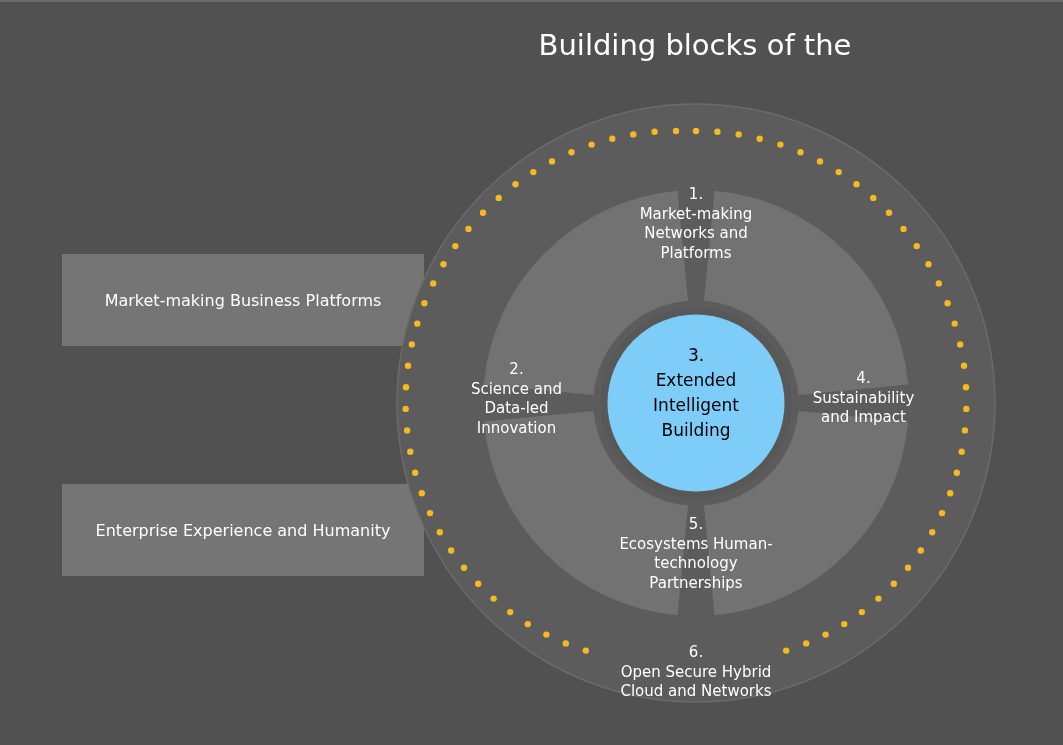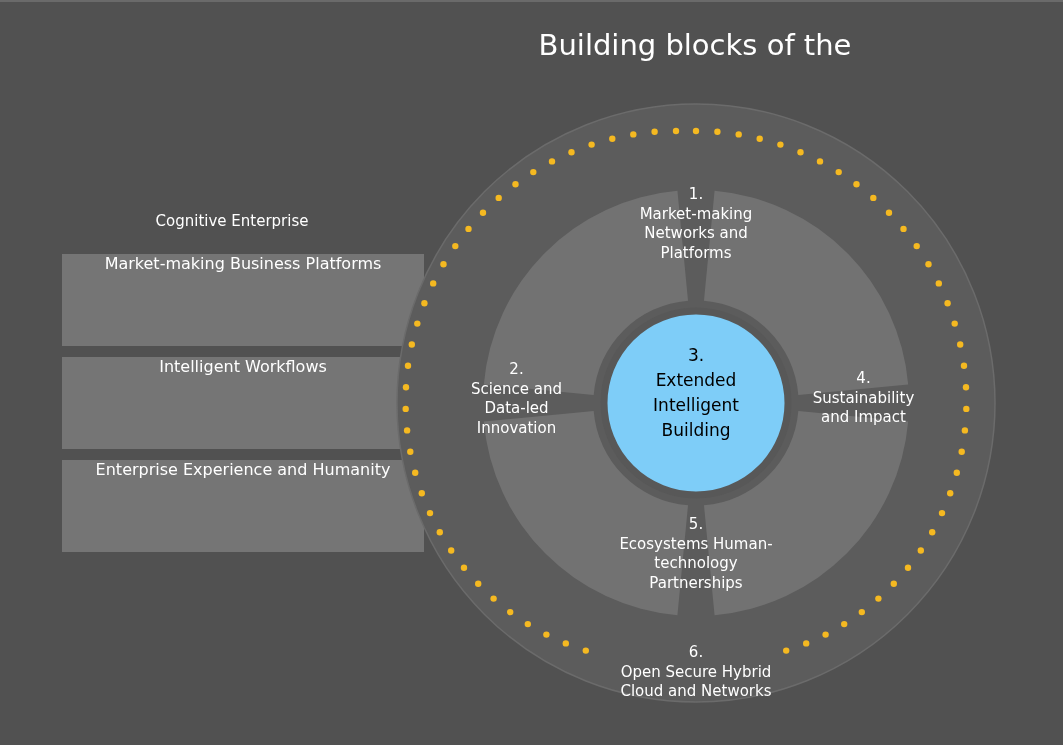--- a/index.html
+++ b/index.html
@@ -29,26 +29,26 @@
   #title .l2{display:block;}
   
   #left-panel{position:absolute;left:0;top:0;width:430px;height:745px;}
   #cognitive-label{
     position:absolute;left:62px;top:212px;width:340px;
     text-align:center;color:#ffffff;font-size:15px;
   }
   .bar{
     position:absolute;left:62px;width:362px;height:92px;
     background:#757575;
-    display:flex;justify-content:center;
+    display:flex;align-items:center;justify-content:center;
     color:#ffffff;font-size:16px;
   }
   #bar-0{top:254px;}
   #bar-1{top:357px;}
-  #bar-2{top:460px;}
+  #bar-2{top:484px;}
   
   #wheel{
     position:absolute;left:396px;top:103px;width:600px;height:600px;
   }
   #wheel svg{display:block;}
   .seg-label{
     position:absolute;
     color:#ffffff;
     font-size:15px;
     line-height:19.5px;
@@ -70,27 +70,23 @@
 
 <div id="stage">
 
   <div class="top-hairline"></div>
 
   <div id="title">
     <span>Building blocks of the</span>
   </div>
 
   <div id="left-panel">
-    <div id="cognitive-label">Cognitive Enterprise</div>
 
     <div class="bar" id="bar-0">
       <span>Market-making Business Platforms</span>
-    </div>
-    <div class="bar" id="bar-1">
-      <span>Intelligent Workflows</span>
     </div>
     <div class="bar" id="bar-2">
       <span>Enterprise Experience and Humanity</span>
     </div>
   </div>
 
   <div id="wheel">
     <svg width="600" height="600" viewBox="0 0 600 600">
 
       <circle cx="300" cy="300" r="299" fill="#5c5c5c" stroke="#6b6b6b" stroke-width="1.5"></circle>

